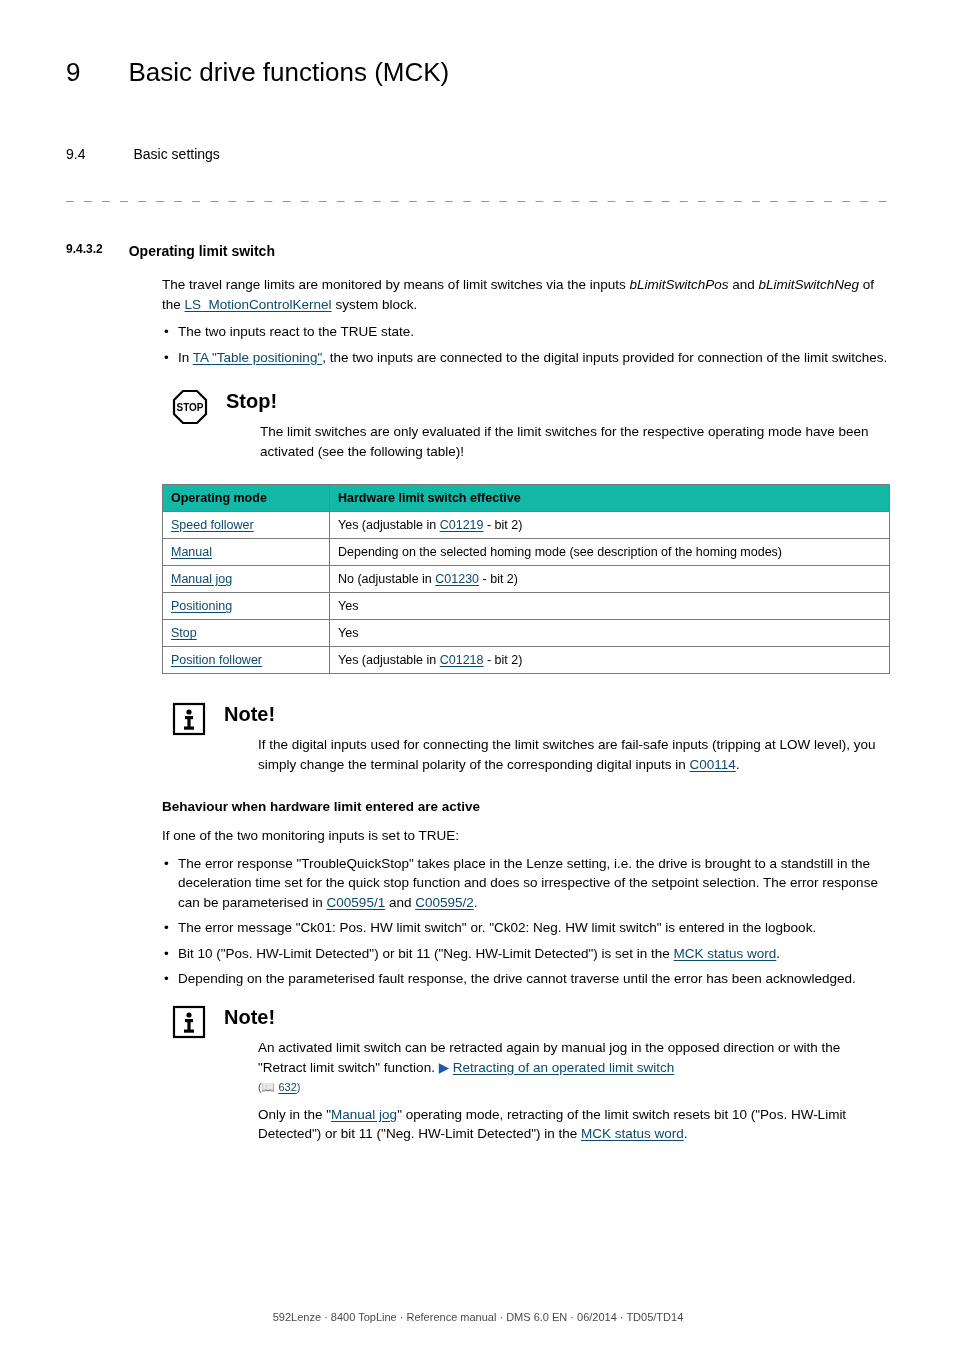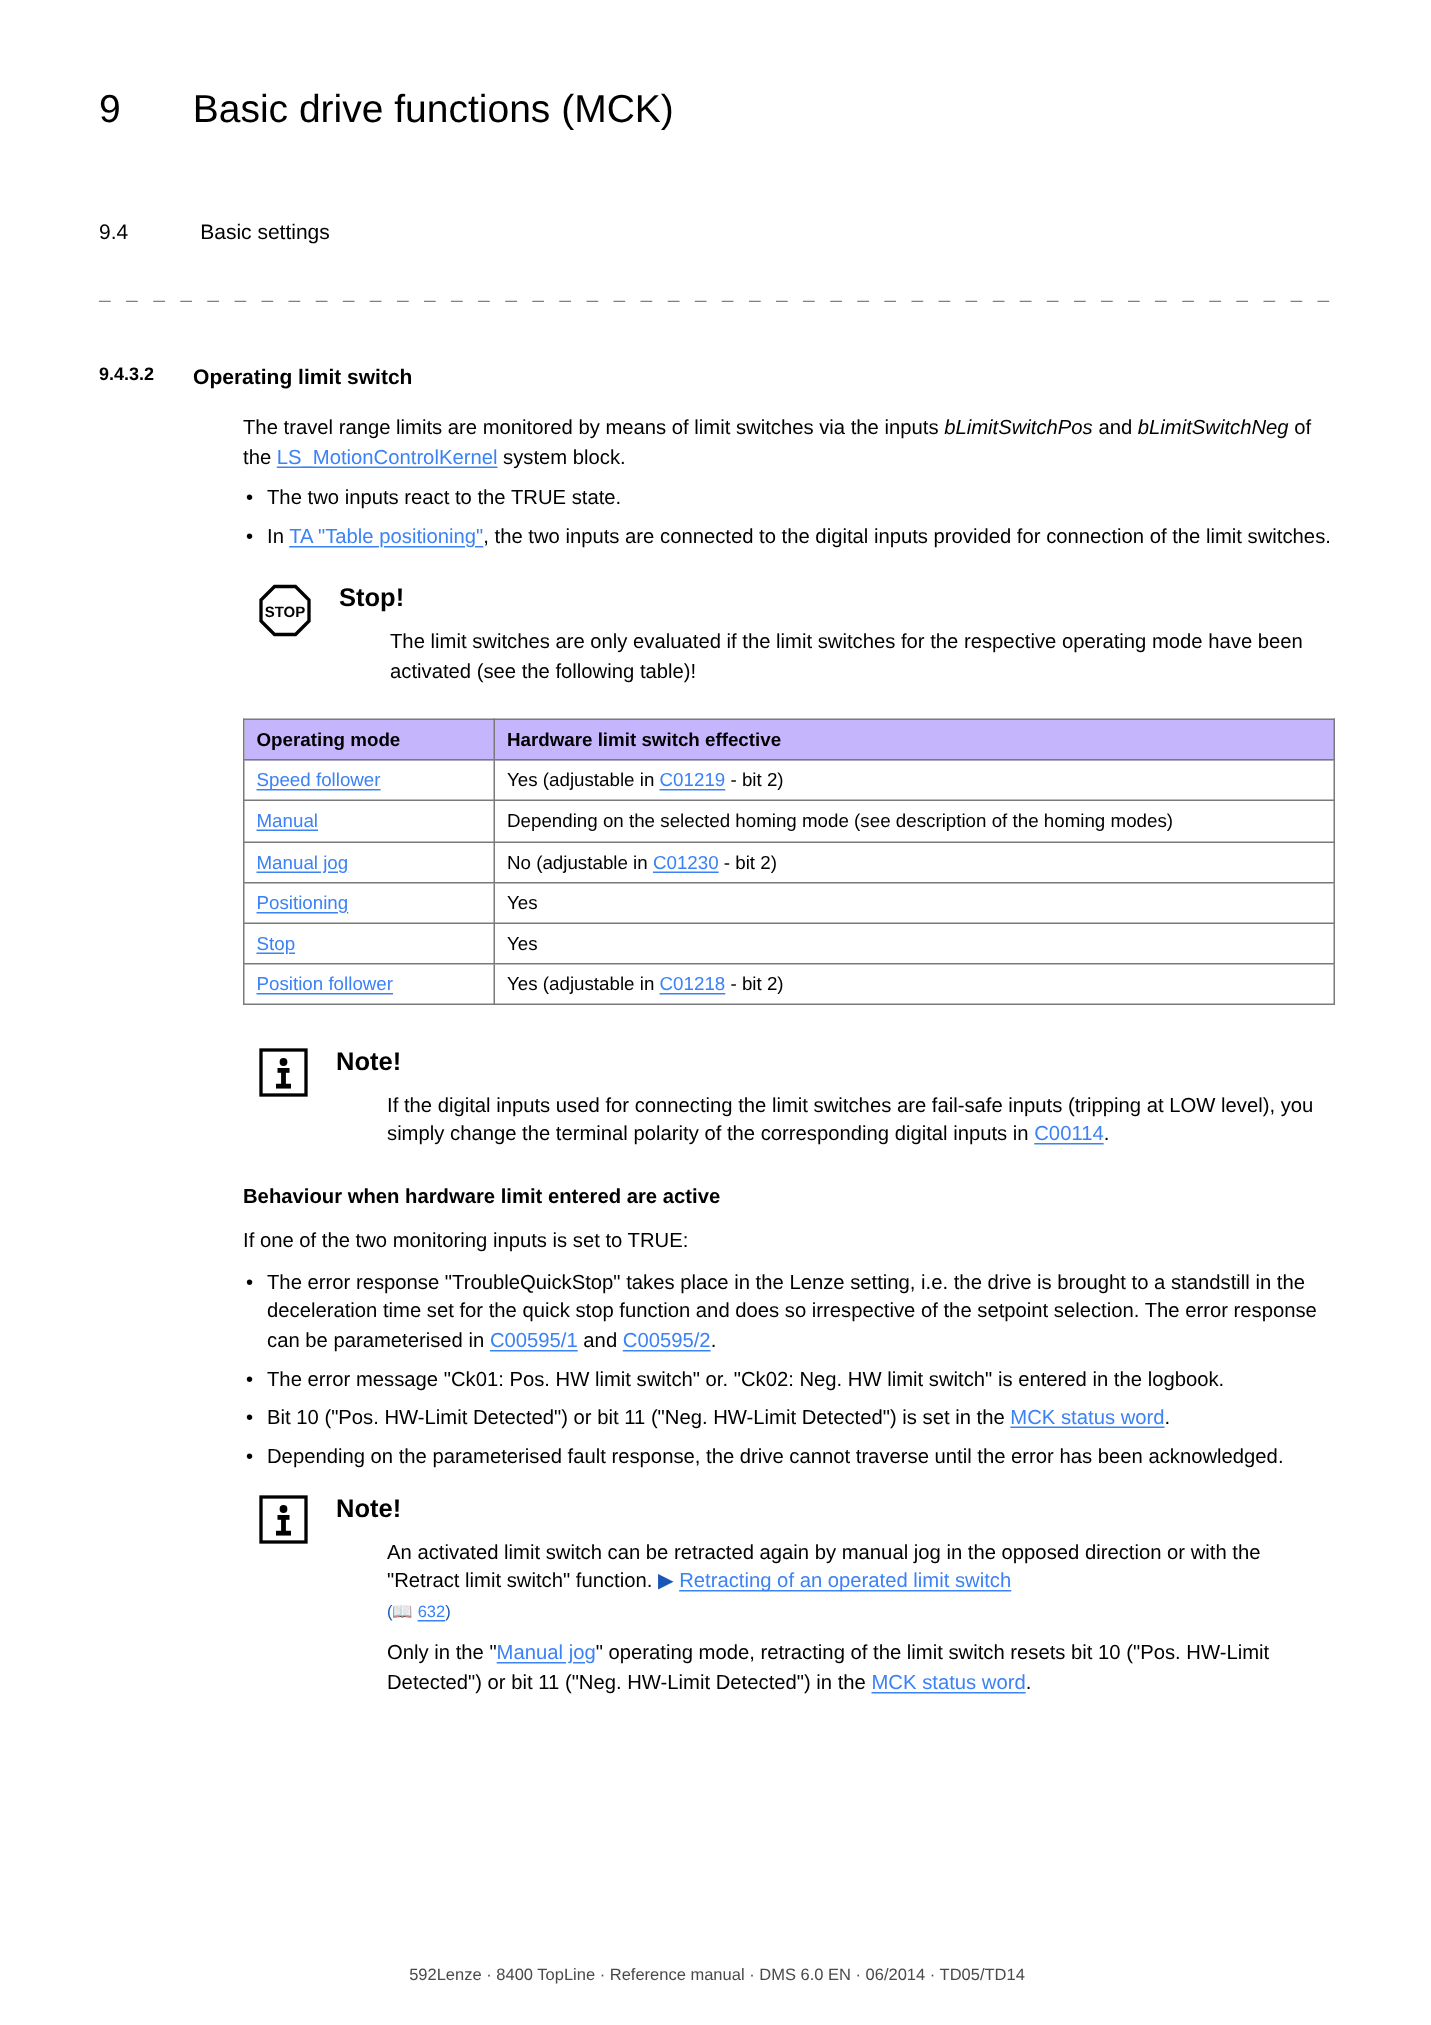--- a/index.html
+++ b/index.html
@@ -50,48 +50,48 @@
   }
   .sec-head {
     display: flex;
     gap: 26px;
     margin-top: 36px;
   }
   .sec-num { font-weight: 700; font-size: 12px; }
   .sec-title { font-weight: 700; font-size: 14px; }
   .content { margin-left: 96px; margin-top: 14px; }
   .ital { font-style: italic; }
-  .link { color: #3b82f6; text-decoration: underline; text-underline-offset: 2px; cursor: pointer; }
+  .link { color: #0c4a6e; text-decoration: underline; text-underline-offset: 2px; cursor: pointer; }
   ul.bul { list-style: none; padding-left: 0; margin: 8px 0 0 0; }
   ul.bul > li { position: relative; padding-left: 16px; margin-bottom: 6px; }
   ul.bul > li::before { content: "•"; position: absolute; left: 2px; top: 0; }
   .callout {
     margin-left: 106px;
     margin-top: 20px;
     display: flex;
     gap: 18px;
   }
   .callout .icon { flex: 0 0 auto; margin-top: 2px; }
   .callout .cbody { flex: 1; }
-  .callout .ctitle { font-weight: 700; font-size: 17px; margin-bottom: 6px; }
+  .callout .ctitle { font-weight: 700; font-size: 20px; margin-bottom: 6px; }
   .callout .ctext { margin-left: 34px; }
   table.hw {
     border-collapse: collapse;
     width: 100%;
     margin-top: 22px;
     font-size: 12.5px;
   }
   table.hw th, table.hw td {
     border: 1px solid #7a7a7a;
     padding: 4px 8px;
     text-align: left;
     vertical-align: top;
   }
   table.hw th {
-    background: #c4b5fd;
+    background: #14b8a6;
     font-weight: 700;
   }
   .bold { font-weight: 700; }
   .smallref { font-size: 11px; }
   .footer {
     position: absolute;
     bottom: 24px;
     left: 66px;
     right: 64px;
     display: flex;

